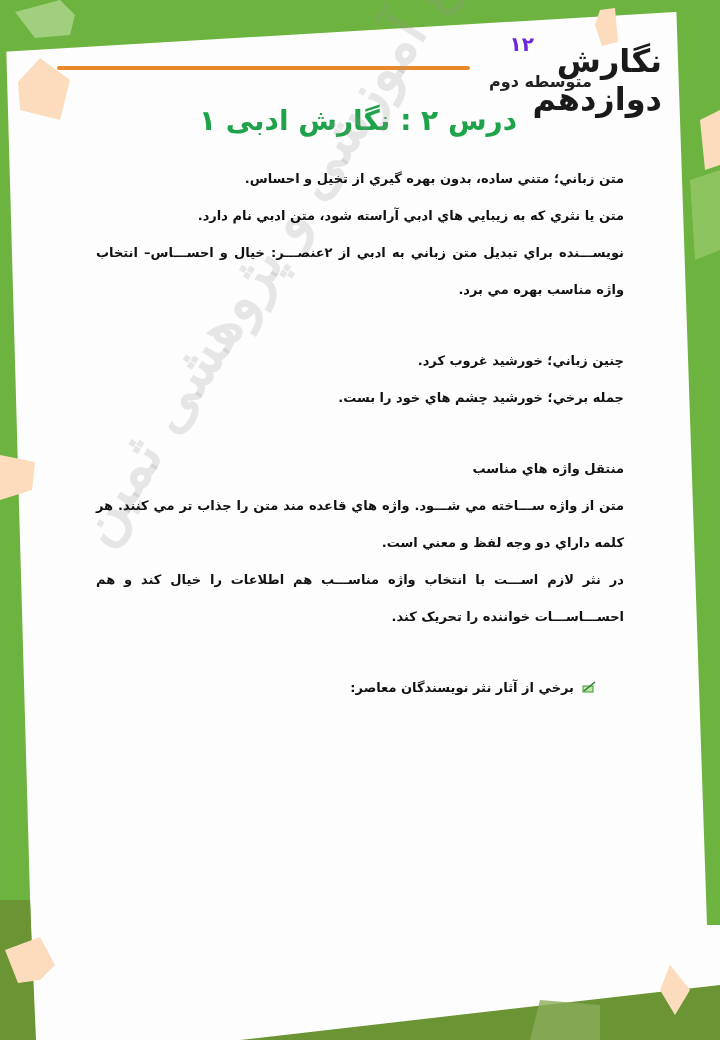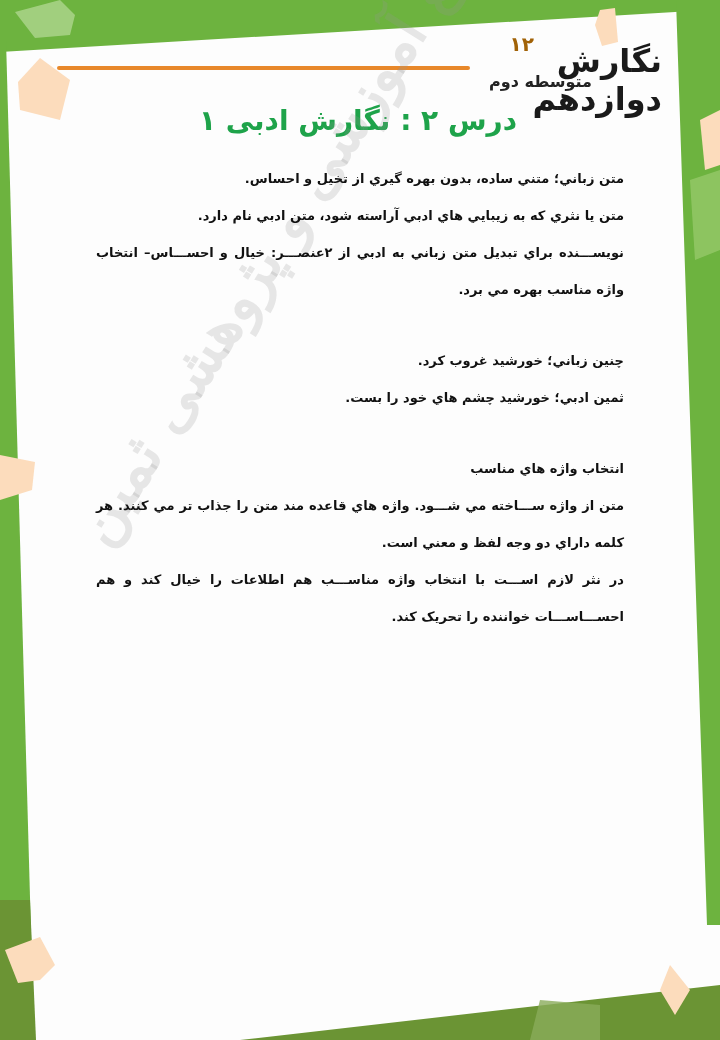--- a/index.html
+++ b/index.html
@@ -12,21 +12,21 @@
     .page-title {
       position: absolute; top: 104px; left: 0; width: 716px;
       text-align: center; direction: rtl;
       font-family: "DejaVu Sans", sans-serif; font-weight: bold;
       font-size: 28px; color: #1ea34a;
     }
     .logo {
       position: absolute; top: 38px; right: 58px; width: 200px; height: 50px; direction: rtl;
     }
     .logo-main { position: absolute; right: 0; top: 4px; font-size: 32px; font-weight: bold; color: #1a1a1a; letter-spacing: 0; }
-    .logo-num { position: absolute; right: 128px; top: -6px; font-size: 20px; font-weight: bold; color: #a16207; }
+    .logo-num { position: absolute; right: 128px; top: -6px; font-size: 20px; font-weight: bold; color: #6d28d9; }
     .logo-sub { position: absolute; right: 70px; top: 34px; font-size: 16px; font-weight: bold; color: #222; }
     .orange-line { position: absolute; top: 66px; left: 57px; width: 413px; height: 4px; background: #e8882a; border-radius: 2px; }
     .content {
       position: absolute; top: 160px; left: 96px; width: 528px;
       direction: rtl; text-align: justify;
       font-family: "DejaVu Sans", sans-serif; font-size: 13px; font-weight: bold; color: #111;
       line-height: 37px;
     }
     .content p { margin: 0; }
     .para-spacer { height: 34px; }
@@ -85,23 +85,31 @@
 
 <div class="content">
   <p>متن زباني؛ متني ساده، بدون بهره گيري از تخيل و احساس.</p>
   <p>متن يا نثري كه به زيبايي هاي ادبي آراسته شود، متن ادبي نام دارد.</p>
   <p>نويســـنده براي تبديل متن زباني به ادبي از ۲عنصـــر: خيال و احســـاس– انتخاب واژه مناسب بهره مي برد.</p>
 
 
   <div class="para-spacer"></div>
 
   <p>چنين زباني؛ خورشيد غروب كرد.</p>
-  <p>ثمین ادبي؛ خورشيد چشم هاي خود را بست.</p>
+  <p>جمله برخي؛ خورشيد چشم هاي خود را بست.</p>
 
   <div class="para-spacer"></div>
 
-  <p>انتخاب واژه هاي مناسب</p>
+  <p>منتقل واژه هاي مناسب</p>
   <p>متن از واژه ســـاخته مي شـــود. واژه هاي قاعده مند متن را جذاب تر مي كنند. هر كلمه داراي دو وجه لفظ و معني است.</p>
   <p>در نثر لازم اســـت با انتخاب واژه مناســـب هم اطلاعات را خيال كند و هم احســـاســـات خواننده را تحريک كند.</p>
 
   <div class="para-spacer"></div>
 
+  <p class="works-row">
+    <span class="icon-inline">
+      <svg width="14" height="12" viewBox="0 0 14 12">
+        <rect x="1" y="5" width="10" height="6" fill="#bfe6a8" stroke="#3a9a3a" stroke-width="1"></rect>
+        <line x1="2" y1="10" x2="13" y2="1" stroke="#2a7a2a" stroke-width="1.5"></line>
+      </svg>
+    </span><span>برخي از آثار نثر نويسندگان معاصر:</span>
+  </p>
 </div>
 
 </body></html>

